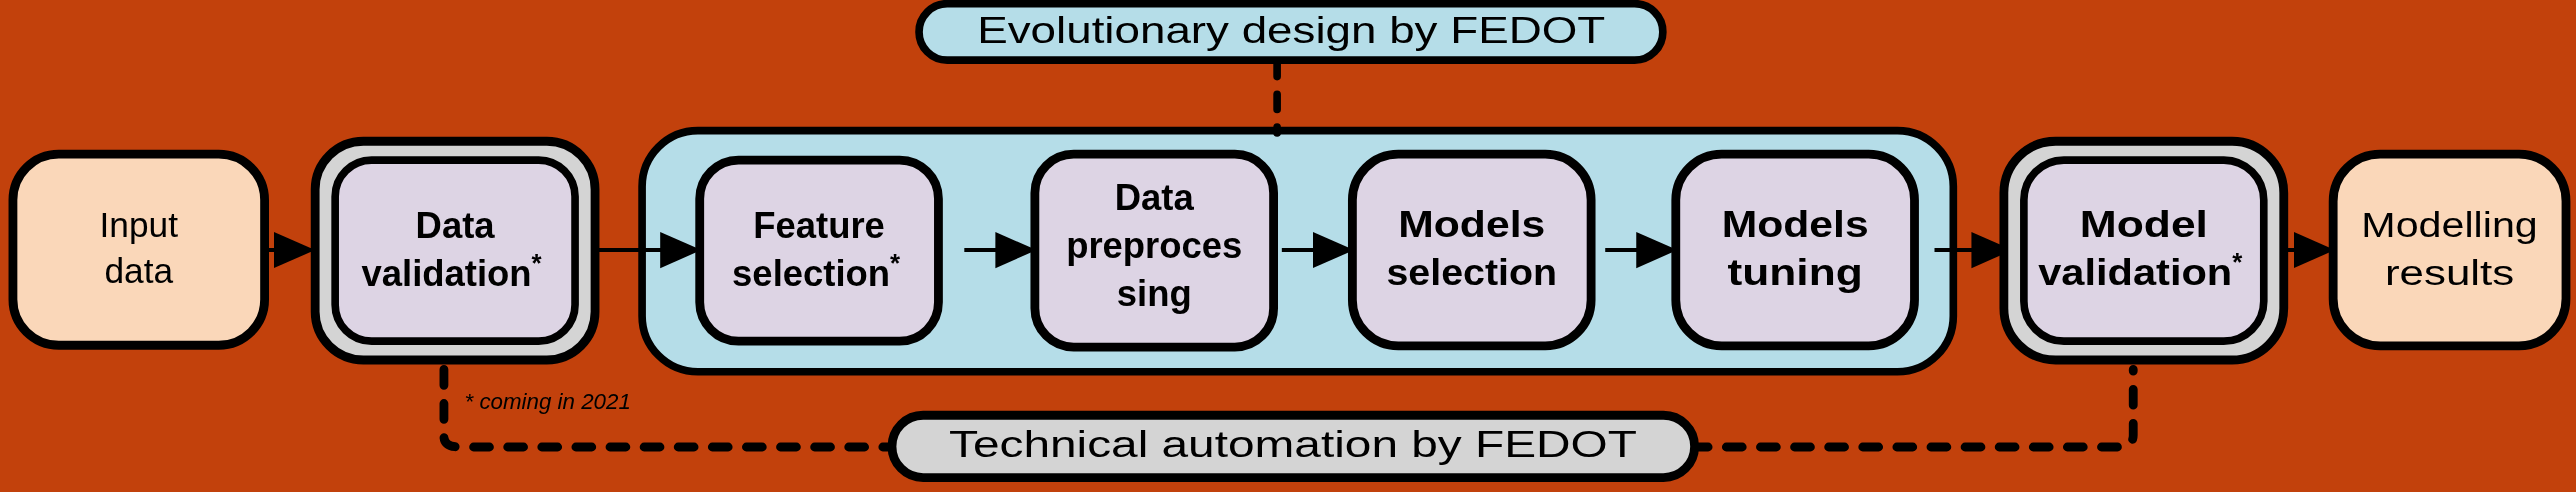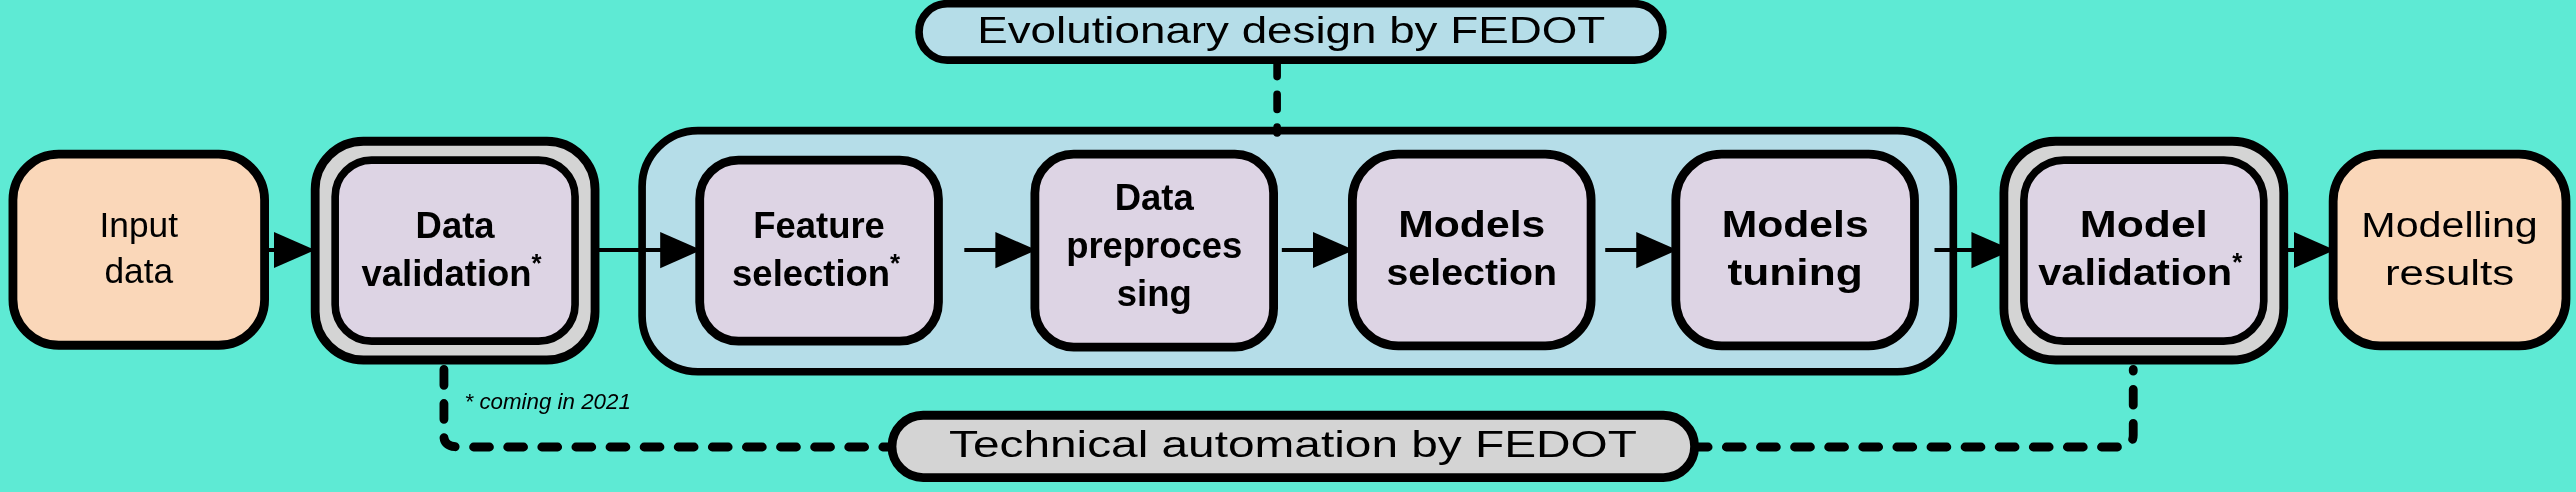--- a/index.html
+++ b/index.html
@@ -7,21 +7,21 @@
     padding: 0;
     background: #ffffff;
   }
   body {
     font-family: "Liberation Sans", sans-serif;
   }
   #canvas {
     position: relative;
     width: 2576px;
     height: 493px;
-    background: #5eead4;
+    background: #c2410c;
     overflow: hidden;
   }
   #canvas svg {
     position: absolute;
     top: 0;
     left: 0;
     width: 2576px;
     height: 493px;
   }
   .node-label {

